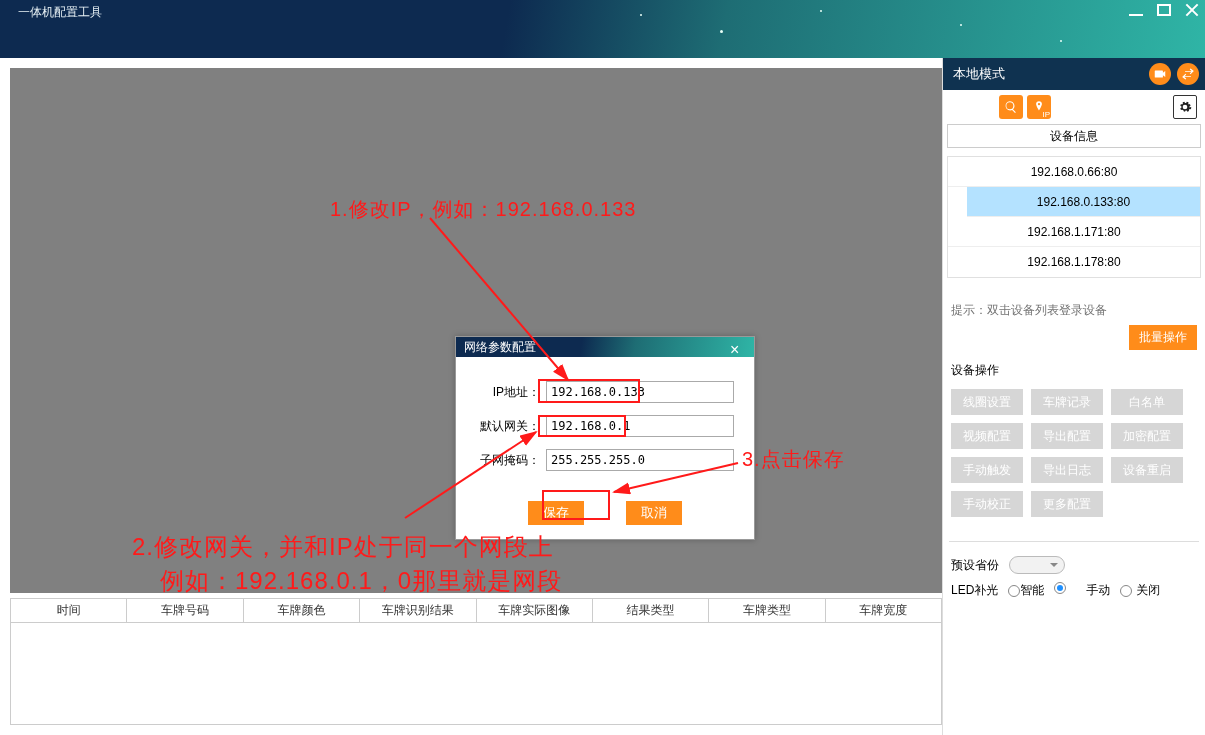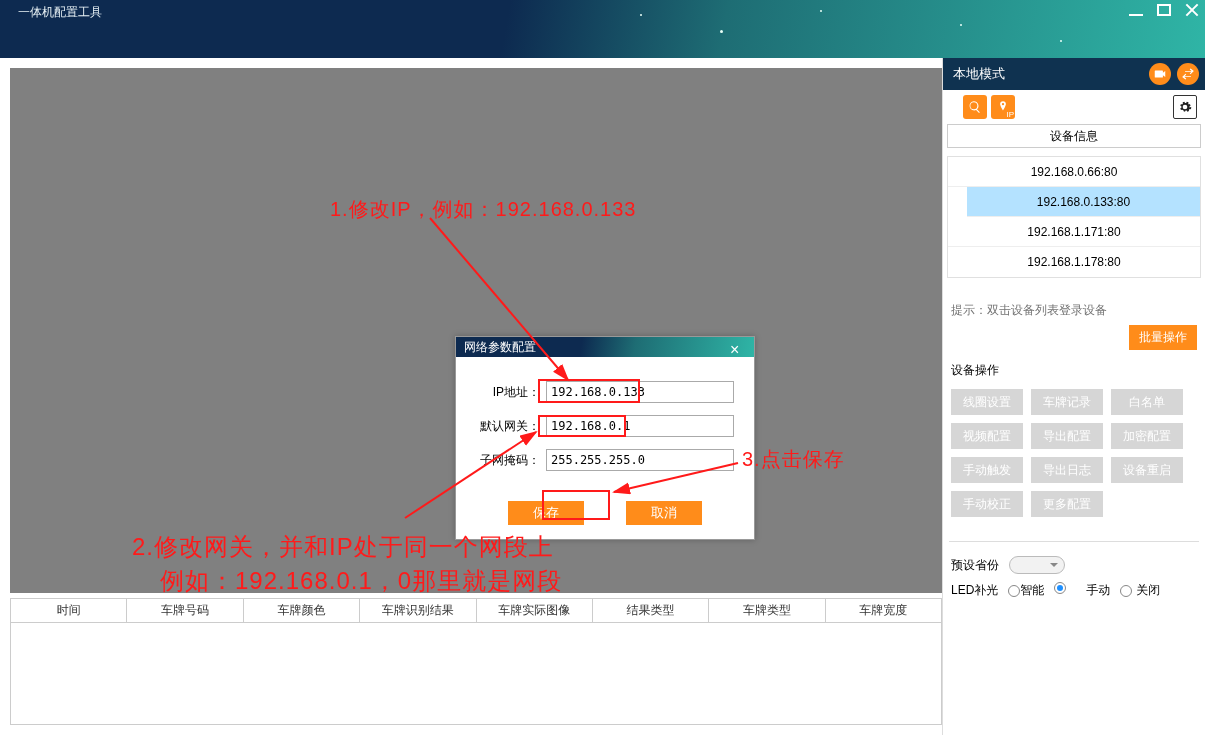--- a/index.html
+++ b/index.html
@@ -24,21 +24,21 @@
   
   .video { position:absolute; left:10px; right:0; top:10px; height:525px; background:#808080; }
   .tablewrap { position:absolute; left:10px; right:0; top:540px; bottom:10px; border:1px solid #ccc; }
   .tablehdr { display:flex; height:24px; border-bottom:1px solid #ccc; font-size:12px; color:#333; }
   .tablehdr > div { flex:1 0 0; border-right:1px solid #ccc; display:flex; align-items:center; justify-content:center; }
   .tablehdr > div:last-child { border-right:none; }
 
   
   .rp-head { height:32px; background:#0f3250; color:#fff; font-size:13px; display:flex; align-items:center; padding:0 46px 0 10px; position:relative; }
   .circbtn { width:22px; height:22px; background:#ff8c1a; border-radius:50%; position:absolute; cursor:pointer; display:flex; align-items:center; justify-content:center; }
-  .rp-tools { height:34px; display:flex; align-items:center; padding:0 20px; gap:4px; position:relative; }
+  .rp-tools { height:34px; display:flex; align-items:center; padding:0 20px; gap:4px; position:relative;margin-left:36px; }
   .sqbtn { width:24px; height:24px; background:#ff8c1a; border-radius:3px; color:#fff; display:flex; align-items:center; justify-content:center; cursor:pointer; font-size:13px; }
   .gear { position:absolute; right:8px; width:24px; height:24px; border:1px solid #333; border-radius:2px; display:flex; align-items:center; justify-content:center; cursor:pointer; }
 
   .devhdr { height:24px; border:1px solid #ccc; font-size:12px; display:flex; align-items:center; justify-content:center; background:#fff; margin:0 4px; }
   .devlist { margin:8px 4px 0 4px; border:1px solid #e0e0e0; }
   .devrow { height:30px; font-size:12px; display:flex; align-items:center; justify-content:center; border-bottom:1px solid #eee; cursor:pointer; }
   .devrow:last-child{border-bottom:none;}
   .devrow.sel { background:#b4e2ff;margin-left:19px; }
 
   .hint { color:#737373; font-size:12px; padding:24px 8px 6px 8px; }
@@ -57,21 +57,21 @@
 
   
   .dialog { position:absolute; left:455px; top:278px; width:300px; border:1px solid #999; background:#fff; box-shadow:0 0 6px rgba(0,0,0,.25); z-index:5; }
   .dlg-titlebar { height:20px; background:linear-gradient(100deg,#0d2a50 0%, #0d2a50 42%, #1e6d74 60%, #2fb5a6 100%); color:#fff; font-size:12px; display:flex; align-items:center; padding-left:8px; position:relative; }
   .dlg-close { position:absolute; right:6px; top:4px; width:18px; height:18px; color:#fff; font-size:16px; cursor:pointer; }
   .dlg-body { padding:24px 20px 18px 20px; font-size:12px; }
   .dlg-row { display:flex; align-items:center; margin-bottom:12px; }
   .dlg-row label { width:64px; text-align:right; margin-right:6px; }
   .dlg-row input { flex:1; height:22px; border:1px solid #aaa; padding:0 4px; font-family:Consolas,monospace; font-size:12px; }
   .dlg-btns { display:flex; justify-content:center; gap:42px; padding-bottom:14px; }
-  .dlg-btn { width:76px; height:24px; background:#ff8c1a; color:#fff; font-size:13px; border:none; cursor:pointer; }
+  .dlg-btn { width:56px; height:24px; background:#ff8c1a; color:#fff; font-size:13px; border:none; cursor:pointer; }
 
   
   .ann { position:absolute; color:#ff1a1a; font-size:20px; z-index:10; pointer-events:none; white-space:nowrap; letter-spacing:1px; }
   .annbox { position:absolute; border:2px solid #ff1a1a; z-index:8; pointer-events:none; }
   .annsvg { position:absolute; inset:0; width:100%; height:100%; z-index:9; pointer-events:none; }
 
   
   .camsvg,.swapsvg,.searchsvg,.gearsvg{ width:14px; height:14px; fill:#fff; }
 </style>
 </head>

